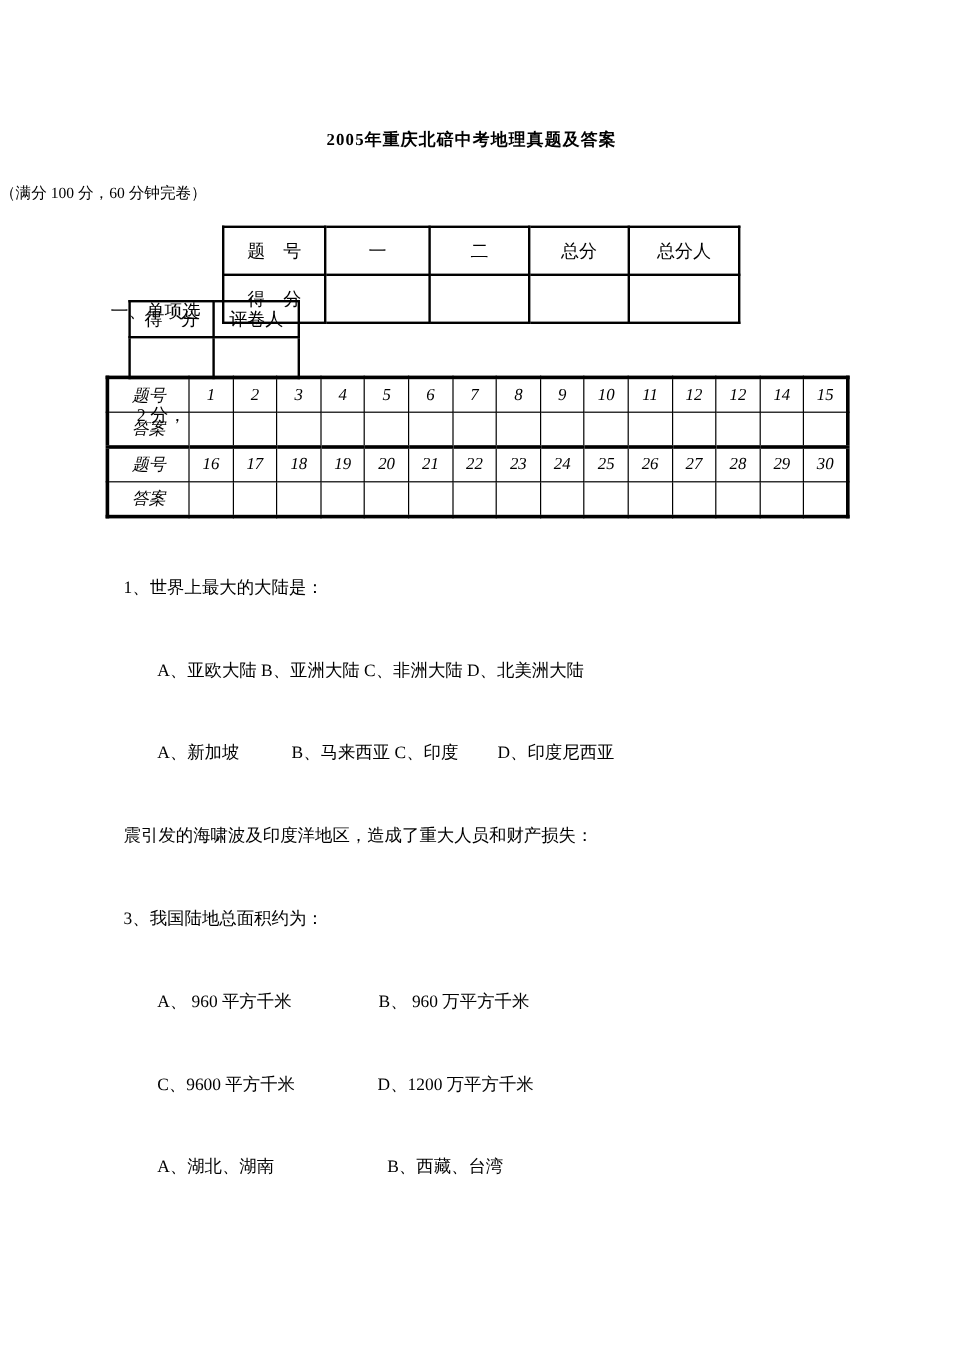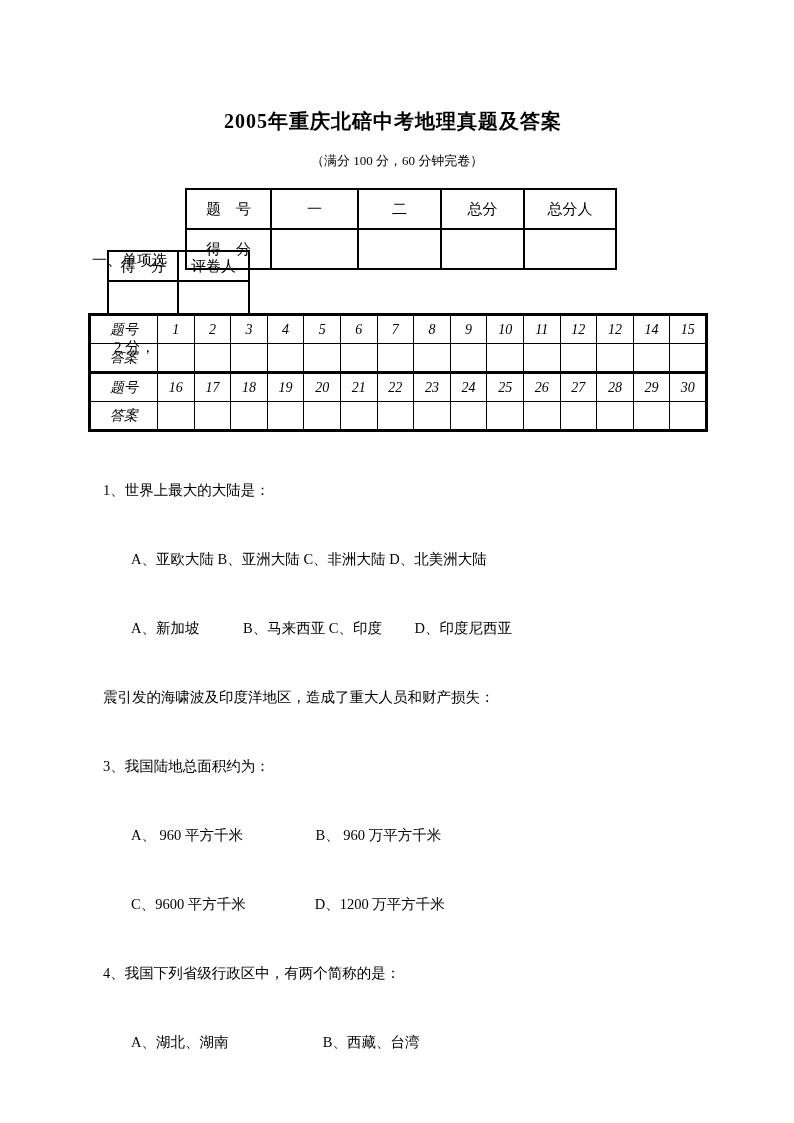--- a/index.html
+++ b/index.html
@@ -8,26 +8,26 @@
     position:relative;
     width:794px; height:1123px;
     margin:0 auto;
     background:#ffffff;
     color:#000000;
     font-family:"Liberation Serif","DejaVu Serif",serif;
     overflow:hidden;
   }
   .title {
     position:absolute; left:0; top:108px; width:786px;
-    text-align:center; font-size:20px; font-weight:bold;
+    text-align:center; font-size:14px; font-weight:bold;
     letter-spacing:1px;
   }
   .subtitle {
     position:absolute; left:0; top:152px; width:794px;
-    text-align:center; font-size:13px;
+    text-align:left; font-size:13px;
   }
   .sec-left {
     position:absolute; left:92px; top:188px;
     font-size:15px; line-height:29px; white-space:pre;
   }
   .sec-left .l2 { padding-left:22px; }
   .sec-right {
     position:absolute; left:620px; top:186px;
     font-size:15px; line-height:29px; white-space:pre;
   }
@@ -205,21 +205,20 @@
     </table>
 
   <div class="questions">
     <div class="q-line">1、世界上最大的大陆是：</div>
     <div class="q-line opt">A、亚欧大陆 B、亚洲大陆 C、非洲大陆 D、北美洲大陆</div>
     <div class="q-line opt">A、新加坡            B、马来西亚 C、印度         D、印度尼西亚</div>
     <div class="q-line">震引发的海啸波及印度洋地区，造成了重大人员和财产损失：</div>
     <div class="q-line">3、我国陆地总面积约为：</div>
     <div class="q-line opt">A、 960 平方千米                    B、 960 万平方千米</div>
     <div class="q-line opt">C、9600 平方千米                   D、1200 万平方千米</div>
-    <div class="q-line">4、我国下列省级行政区中，有两个简称的是：</div>
     <div class="q-line opt">A、湖北、湖南                          B、西藏、台湾</div>
     
     
     
     
     
     
     
     
     

